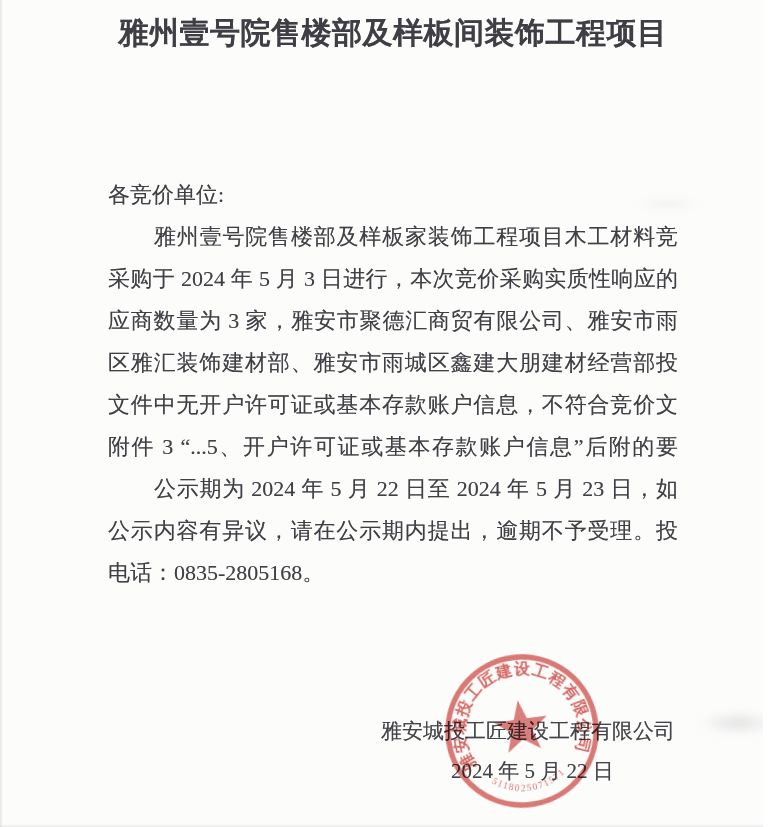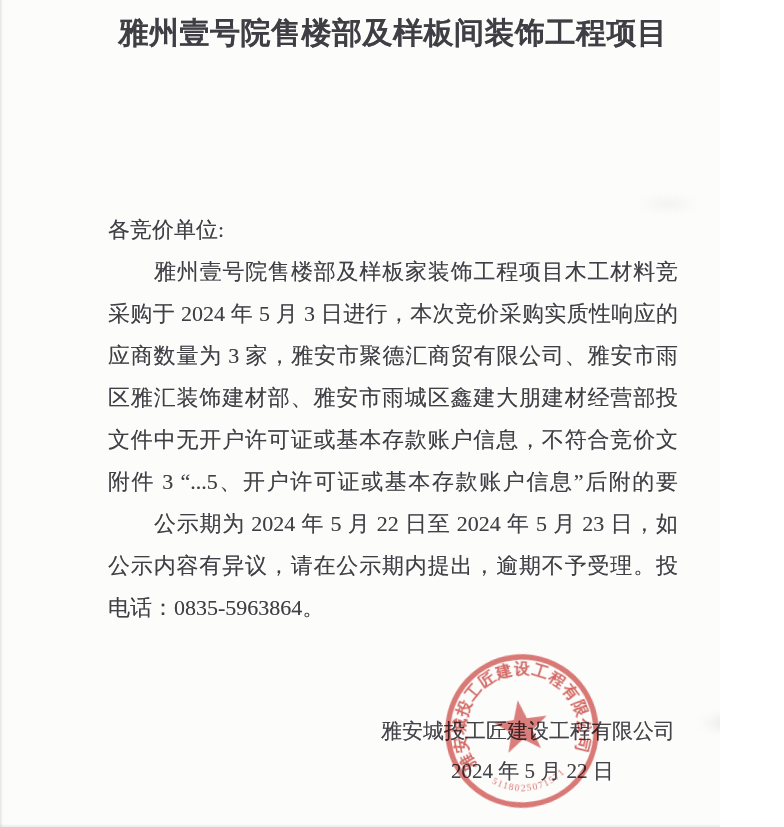--- a/index.html
+++ b/index.html
@@ -2,20 +2,21 @@
 <html><head>
 <meta charset="utf-8">
 <style>
   html,body{margin:0;padding:0;background:#ffffff;}
   .page{
     position:relative;
     width:720px;height:827px;
     background:#fcfcfb;
     overflow:hidden;
     font-family:"Liberation Serif","DejaVu Serif",serif;
+    padding-left:43px;
   }
   
   .scan-edge-left{position:absolute;left:0;top:0;width:3px;height:100%;
     background:linear-gradient(to right,rgba(185,185,188,.35),rgba(185,185,188,0));}
   .scan-edge-bottom{position:absolute;left:0;bottom:0;width:100%;height:3px;
     background:linear-gradient(to top,rgba(185,185,188,.28),rgba(185,185,188,0));}
   .smudge{position:absolute;border-radius:50%;filter:blur(4px);}
   .smudge.s1{left:698px;top:712px;width:80px;height:22px;
     background:radial-gradient(ellipse at center,rgba(150,150,155,.28),rgba(150,150,155,0) 70%);}
   .smudge.s2{left:636px;top:196px;width:64px;height:16px;
@@ -27,21 +28,20 @@
     position:absolute;left:0;top:2px;width:570px;
     text-align:center;
     font-size:30px;font-weight:700;line-height:62px;
     color:#3e3e44;letter-spacing:0.5px;
     text-shadow:0 0 .5px rgba(62,62,68,.55);
   }
   .doc-body{
     position:absolute;left:0;top:174px;width:570px;
     font-size:22px;line-height:42px;color:#3f3f45;
     text-shadow:0 0 .4px rgba(63,63,69,.45);
-    margin-top:35px;
   }
   .line{height:42px;white-space:nowrap;}
   .line.just{white-space:normal;text-align:justify;text-align-last:justify;overflow:hidden;}
   .line.indent{text-indent:46px;}
 
   .sig-company{
     position:absolute;left:381px;top:716px;
     font-size:21px;line-height:30px;color:#434349;
     white-space:nowrap;letter-spacing:0;
     text-shadow:0 0 .4px rgba(63,63,69,.45);
@@ -80,21 +80,21 @@
     <div class="doc-body">
       <div class="line">各竞价单位:</div>
       <div class="line indent just">雅州壹号院售楼部及样板家装饰工程项目木工材料竞价</div>
       <div class="line just">采购于 2024 年 5 月 3 日进行，本次竞价采购实质性响应的供</div>
       <div class="line just">应商数量为 3 家，雅安市聚德汇商贸有限公司、雅安市雨城</div>
       <div class="line just">区雅汇装饰建材部、雅安市雨城区鑫建大朋建材经营部投标</div>
       <div class="line just">文件中无开户许可证或基本存款账户信息，不符合竞价文件</div>
       <div class="line just">附件 3 “...5、开户许可证或基本存款账户信息”后附的要求，</div>
       <div class="line indent just">公示期为 2024 年 5 月 22 日至 2024 年 5 月 23 日，如对</div>
       <div class="line just">公示内容有异议，请在公示期内提出，逾期不予受理。投诉</div>
-      <div class="line">电话：0835-5963864。</div>
+      <div class="line">电话：0835-2805168。</div>
     </div>
 
   </div>
 
   <div class="sig-company">雅安城投工匠建设工程有限公司</div>
   <div class="sig-date">2024 年 5 月 22 日</div>
 
   <div class="seal">
     <svg viewBox="0 0 160 160" xmlns="http://www.w3.org/2000/svg">
       <defs>

